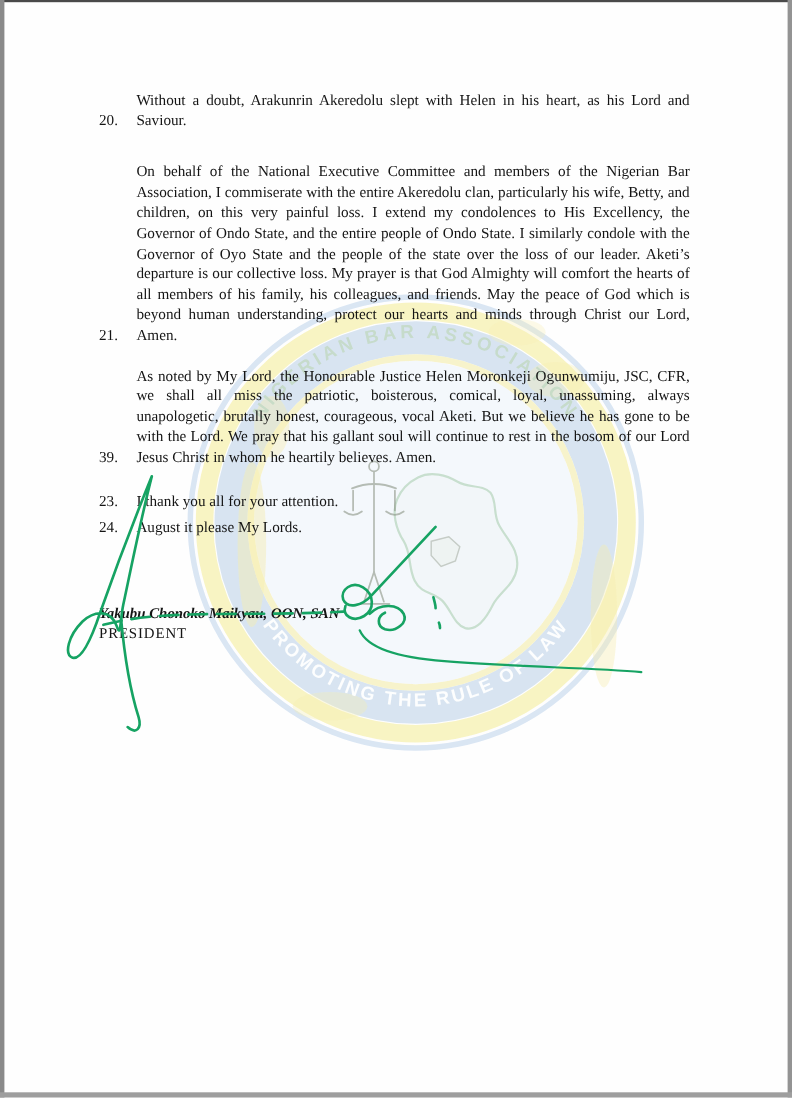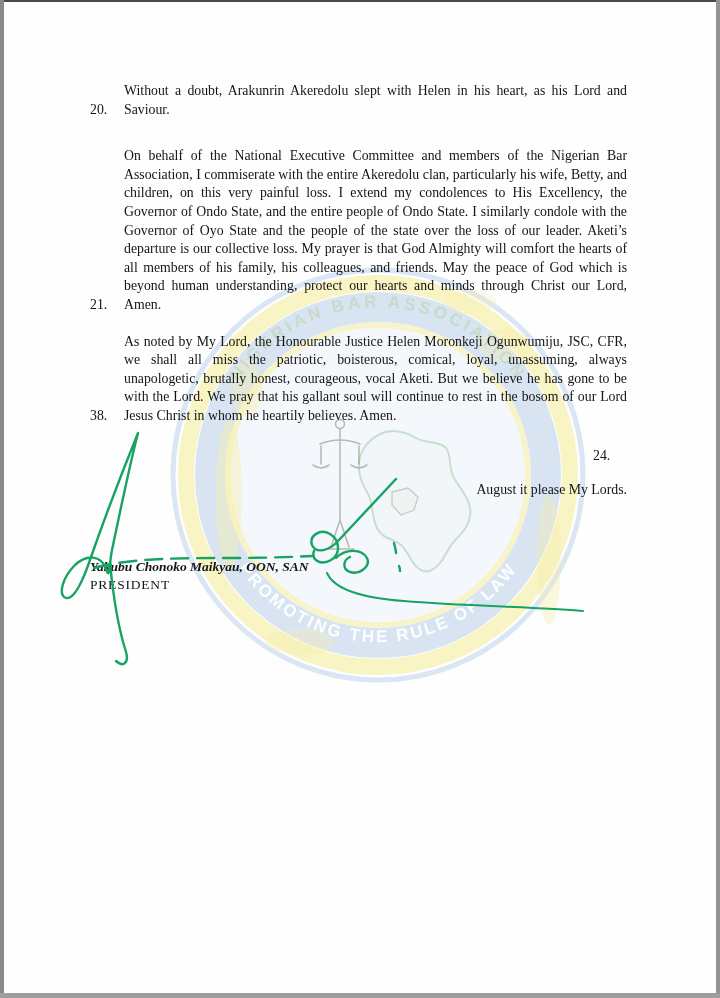--- a/index.html
+++ b/index.html
@@ -26,21 +26,21 @@
     color:#141414;
     font-size:13.8px;
     line-height:18.6px;
   }
   .para{display:flex;align-items:flex-end;}
   .para .num{width:34px;flex:0 0 34px;}
   .para .txt{flex:1;margin:0;text-align:justify;}
   .para.p21{margin-top:28px;}
   .para.p22{margin-top:18px;}
   .para.p23{margin-top:21px;}
-  .para.p24{margin-top:21px;flex-direction:column;}
+  .para.p24{margin-top:6px;}
   .sig-block{margin-top:60px;}
   .sig-name{font-weight:bold;font-style:italic;font-size:13.5px;line-height:16px;}
   .sig-title{font-size:13.5px;letter-spacing:.8px;line-height:17px;margin-top:1px;}
 
   .arc-text{font-family:"Liberation Sans", sans-serif;font-weight:bold;}
 </style>
 </head>
 <body>
 
 <div class="page">
@@ -92,24 +92,28 @@
       <span class="num">20.</span>
       <p class="txt">Without a doubt, Arakunrin Akeredolu slept with Helen in his heart, as his Lord and Saviour.</p>
     </div>
 
     <div class="para p21">
       <span class="num">21.</span>
       <p class="txt">On behalf of the National Executive Committee and members of the Nigerian Bar Association, I commiserate with the entire Akeredolu clan, particularly his wife, Betty, and children, on this very painful loss. I extend my condolences to His Excellency, the Governor of Ondo State, and the entire people of Ondo State. I similarly condole with the Governor of Oyo State and the people of the state over the loss of our leader. Aketi’s departure is our collective loss. My prayer is that God Almighty will comfort the hearts of all members of his family, his colleagues, and friends. May the peace of God which is beyond human understanding, protect our hearts and minds through Christ our Lord, Amen.</p>
     </div>
 
     <div class="para p22">
-      <span class="num">38.</span>
+      <span class="num">39.</span>
       <p class="txt">As noted by My Lord, the Honourable Justice Helen Moronkeji Ogunwumiju, JSC, CFR, we shall all miss the patriotic, boisterous, comical, loyal, unassuming, always unapologetic, brutally honest, courageous, vocal Aketi. But we believe he has gone to be with the Lord. We pray that his gallant soul will continue to rest in the bosom of our Lord Jesus Christ in whom he heartily believes. Amen.</p>
     </div>
 
+    <div class="para p23">
+      <span class="num">23.</span>
+      <p class="txt">I thank you all for your attention.</p>
+    </div>
 
     <div class="para p24">
       <span class="num">24.</span>
       <p class="txt">August it please My Lords.</p>
     </div>
 
     <div class="sig-block">
       <div class="sig-name">Yakubu Chonoko Maikyau, OON, SAN</div>
       <div class="sig-title">PRESIDENT</div>
     </div>

